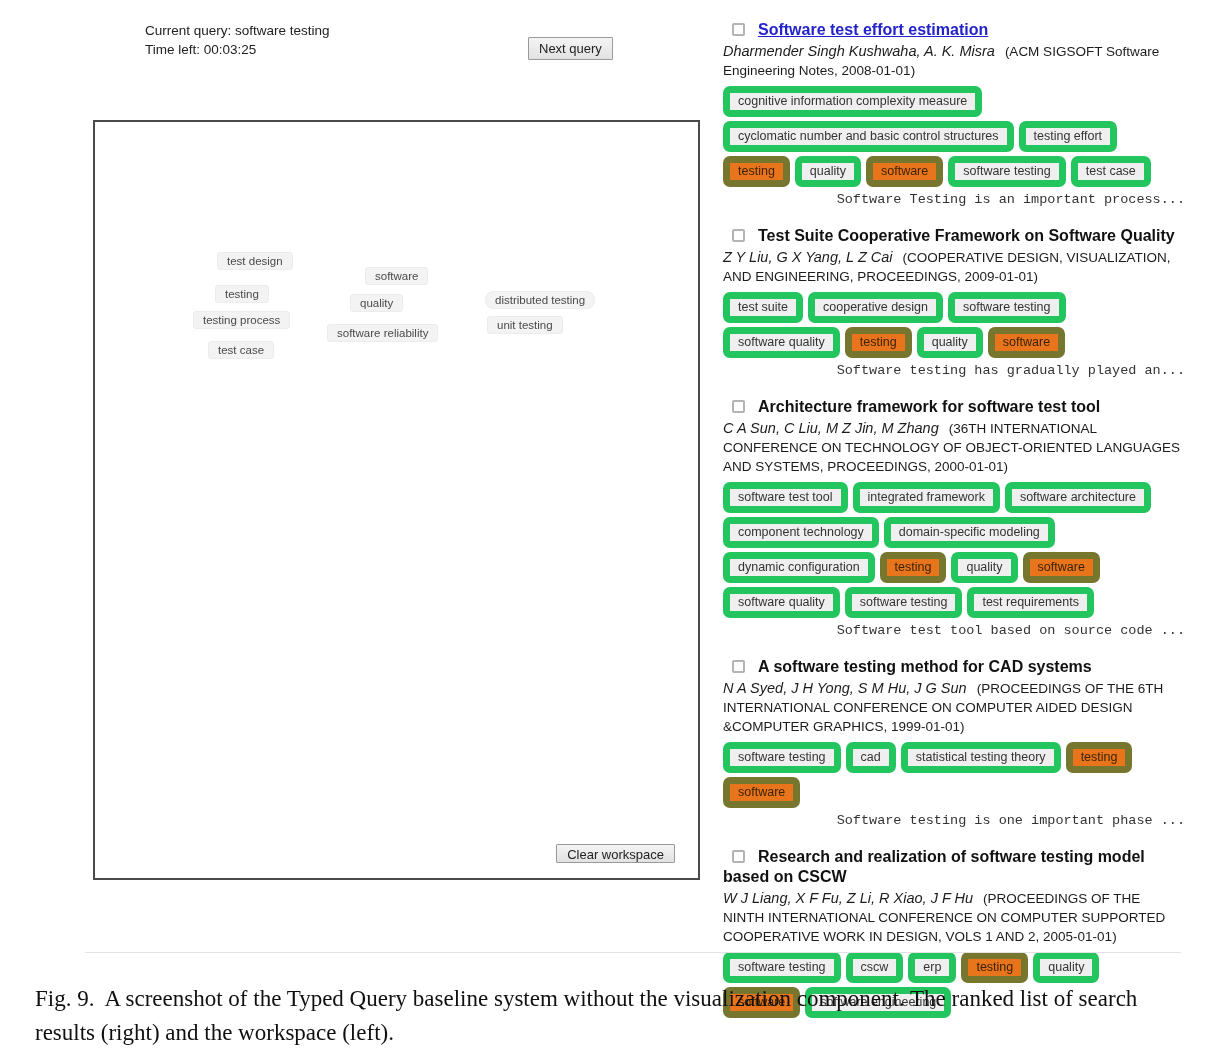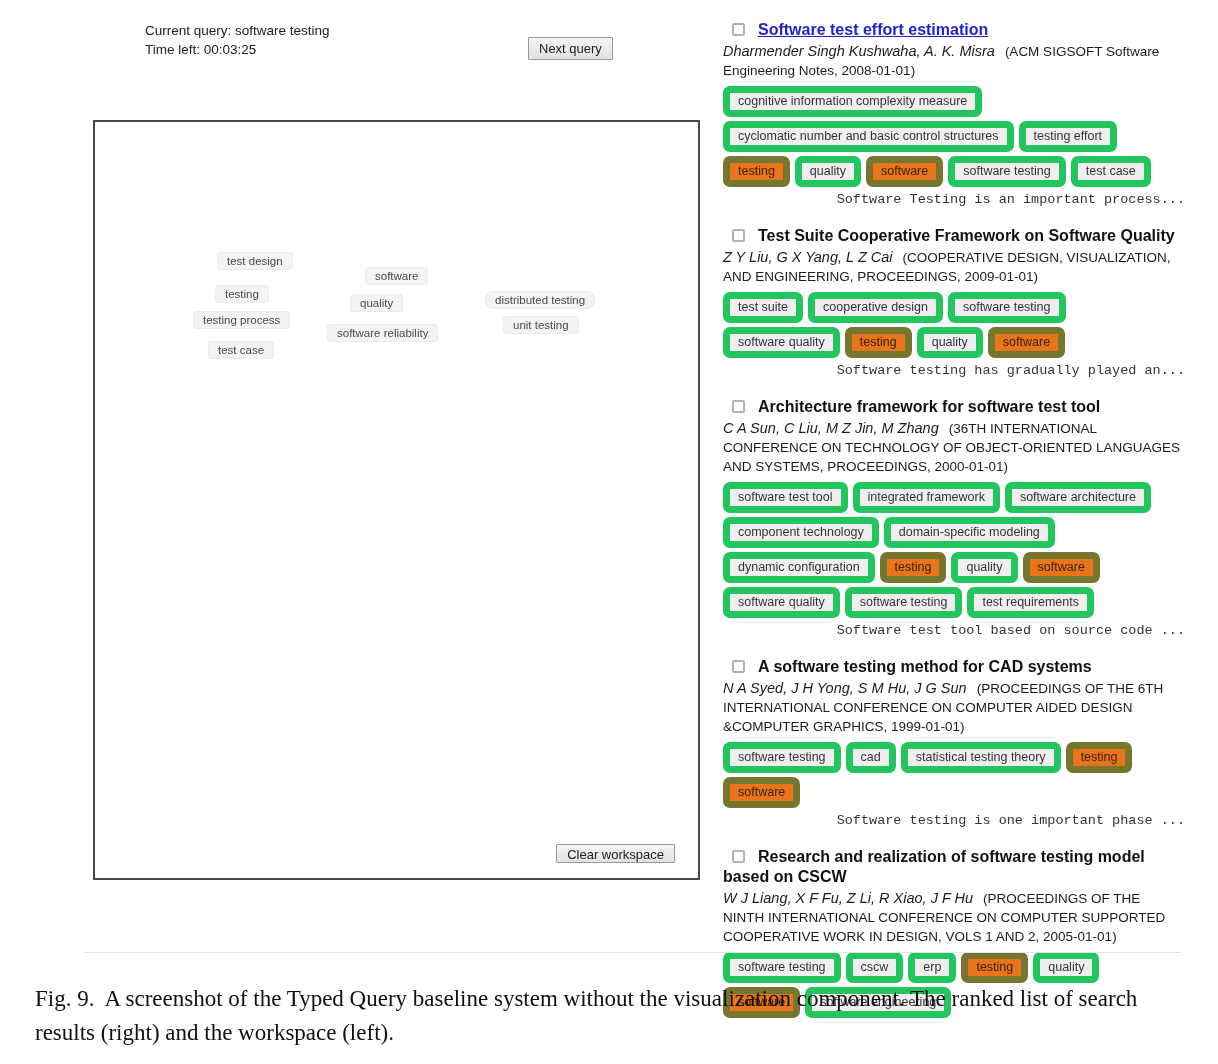--- a/index.html
+++ b/index.html
@@ -101,21 +101,21 @@
   <div class="workspace">
     <button class="btn clear-btn">Clear workspace</button>
   <span class="ws-tag" style="left: 122px; top: 130px;">test design</span>
       <span class="ws-tag" style="left: 120px; top: 163px;">testing</span>
       <span class="ws-tag" style="left: 98px; top: 189px;">testing process</span>
       <span class="ws-tag" style="left: 113px; top: 219px;">test case</span>
       <span class="ws-tag" style="left: 270px; top: 145px;">software</span>
       <span class="ws-tag" style="left: 255px; top: 172px;">quality</span>
       <span class="ws-tag" style="left: 232px; top: 202px;">software reliability</span>
       <span class="ws-tag" style="left: 390px; top: 169px; border-radius: 8px;">distributed testing</span>
-      <span class="ws-tag" style="left: 408px; top: 194px;">unit testing</span>
+      <span class="ws-tag" style="left: 392px; top: 194px;">unit testing</span>
     </div>
 
   <div class="results">
       <div class="result">
     <div class="title-line">
       <span class="checkbox"></span><span class="title link">Software test effort estimation</span>
     </div>
     <div class="byline">
       <span class="authors">Dharmender Singh Kushwaha, A. K. Misra</span><span class="venue">(ACM SIGSOFT Software Engineering Notes, 2008-01-01)</span>
     </div>

